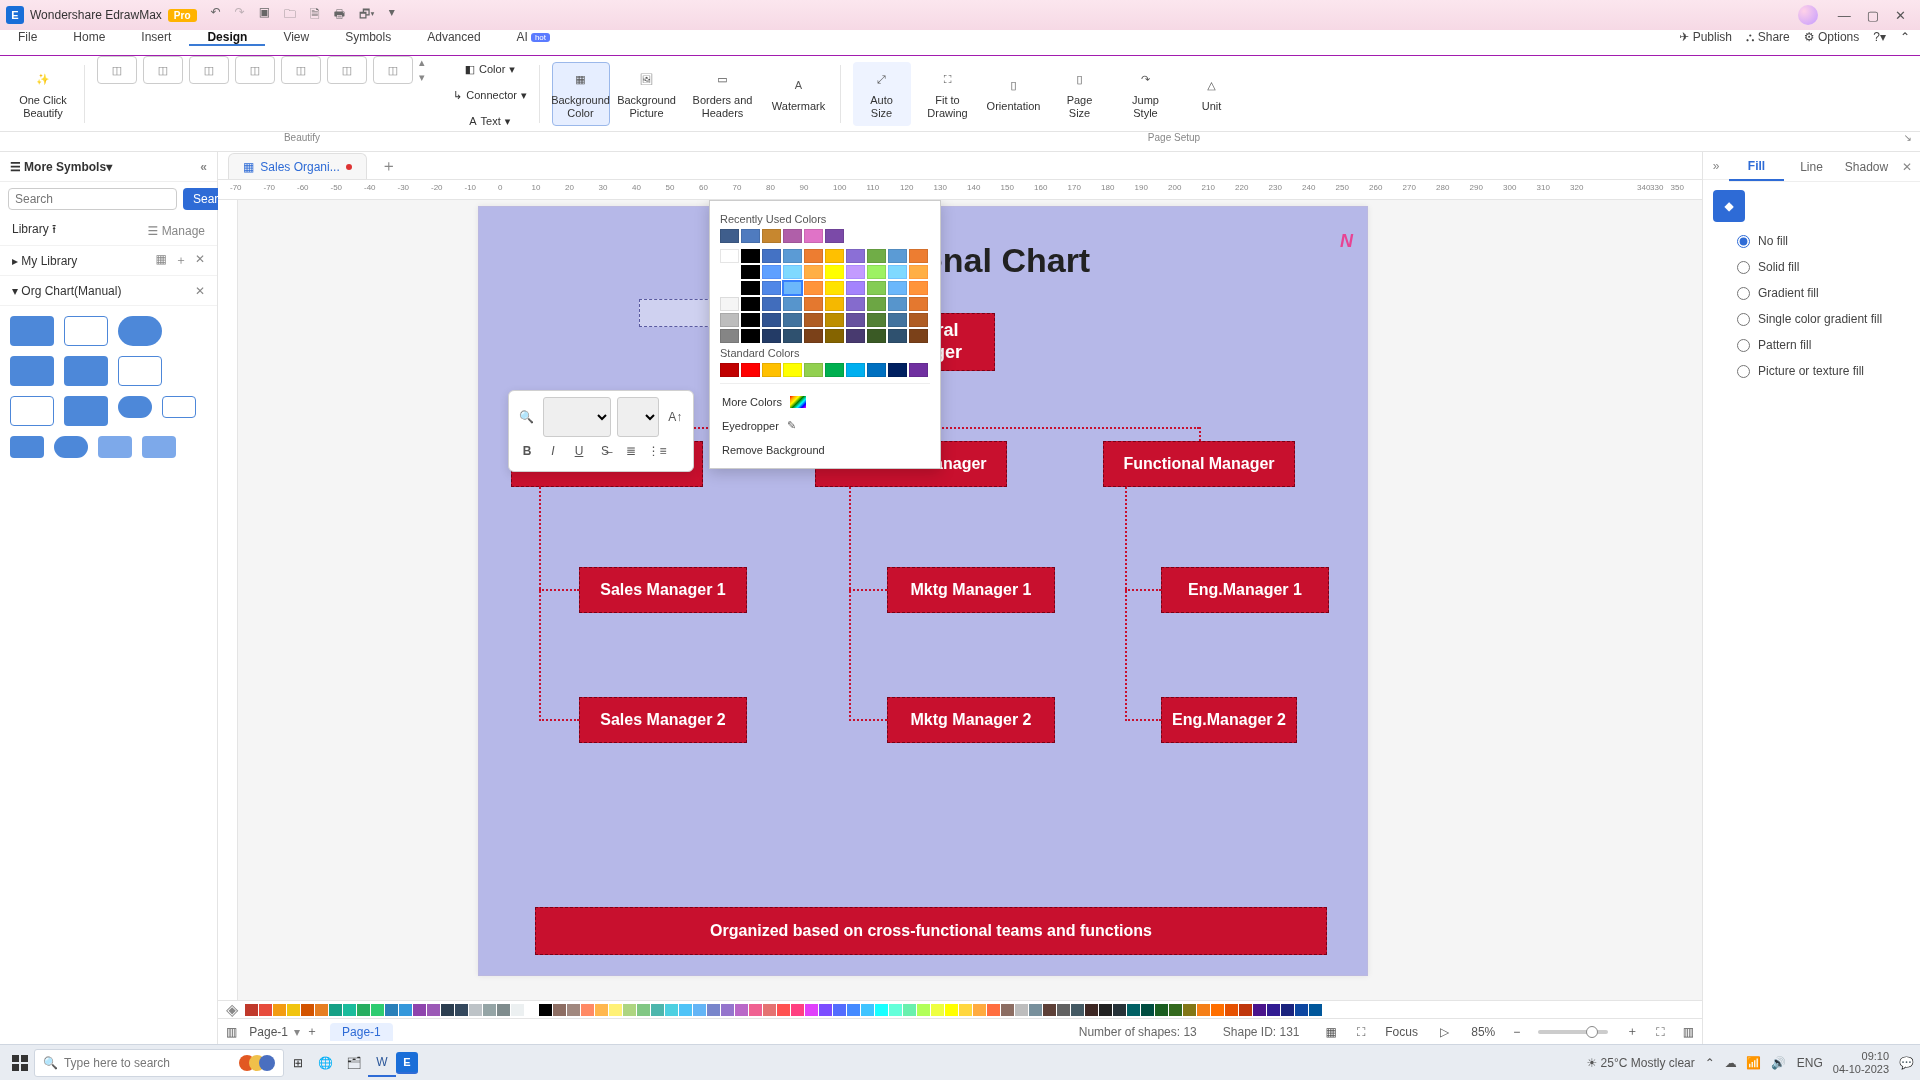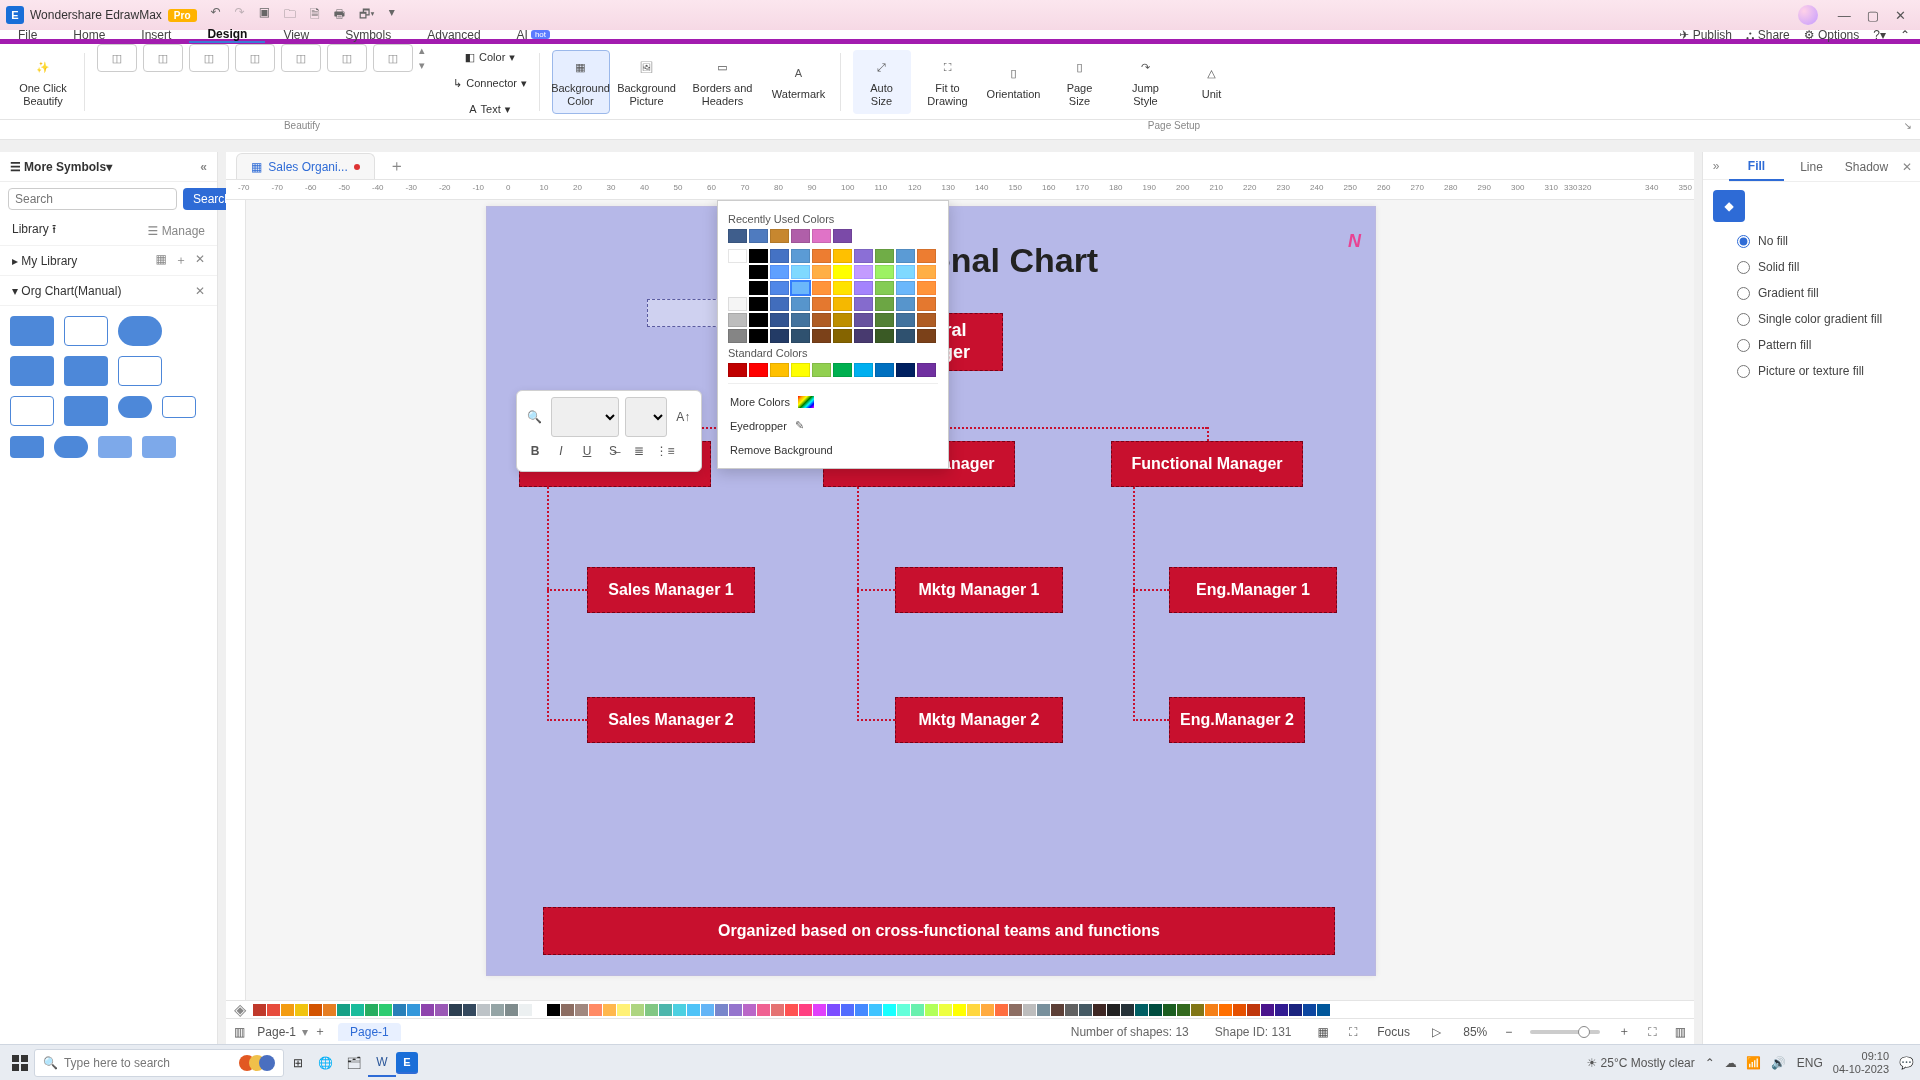--- a/index.html
+++ b/index.html
@@ -9,21 +9,21 @@
 .titlebar { height: 30px; background: linear-gradient(#fbe6ee, #f6d9e5); display: flex; align-items: center; padding: 0 6px; font-size: 12px; color: #333; }
 .titlebar .logo { width: 18px; height: 18px; background: #1a6ed8; color: #fff; display: flex; align-items: center; justify-content: center; font-weight: bold; border-radius: 3px; margin-right: 6px; font-size: 11px; }
 .titlebar .pro { background: #ffb300; color: #fff; padding: 1px 6px; border-radius: 3px; font-size: 10px; margin-left: 6px; font-weight: bold; }
 .titlebar .qat { margin-left: 14px; display: flex; gap: 14px; color: #666; }
 .titlebar .qat span { cursor: pointer; }
 .titlebar .spacer { flex: 1; }
 .titlebar .avatar { width: 20px; height: 20px; border-radius: 50%; background: radial-gradient(circle at 30% 30%, #ffd1e8, #c49bff); margin-right: 12px; }
 .titlebar .winbtn { color: #555; margin: 0 8px; font-size: 13px; cursor: pointer; }
 
 
-.menubar { height: 14px; background: #fff; border-bottom: 5px solid #a21caf; display: flex; align-items: center; font-size: 12px; }
+.menubar { height: 26px; background: #fff; border-bottom: 1px solid #a21caf; display: flex; align-items: flex-start; font-size: 12px; }
 .menubar .mitem { padding: 0 18px; display: flex; align-items: center; color: #444; cursor: pointer; position: relative; }
 .menubar .mitem.active { font-weight: 600; color: #111; border-bottom: 2px solid #3a7bd5; }
 .menubar .mspacer { flex: 1; }
 .menubar .mright { display: flex; align-items: center; padding-right: 10px; gap: 14px; color: #444; }
 .menubar .hot { background: #5a7bff; color: #fff; font-size: 8px; padding: 0 4px; border-radius: 3px; margin-left: 3px; }
 
 
 .ribbon { height: 76px; background: #fff; border-bottom: 1px solid #e4e4e4; display: flex; align-items: center; padding: 0 6px; font-size: 11px; color: #333; gap: 0; }
 .rgroup { height: 100%; display: flex; align-items: center; padding: 0 8px; gap: 8px; }
 .vsep { width: 1px; height: 58px; background: #e4e4e4; margin: 0 4px; }
@@ -33,21 +33,21 @@
 .rbtn.sel { background: #e6eeff; border: 1px solid #9bb8ea; }
 .rsquare { width: 40px; height: 28px; border: 1px solid #ccc; border-radius: 4px; display: flex; align-items: center; justify-content: center; color: #888; }
 .beautify-row { display: flex; gap: 6px; flex-wrap: wrap; width: 340px; }
 .colorconn { display: flex; flex-direction: column; gap: 4px; padding-top: 4px; }
 
 
 .grouplabels { height: 20px; background: #fff; border-bottom: 1px solid #e4e4e4; display: flex; font-size: 10px; color: #888; }
 .grouplabels .gl { text-align: center; }
 
 
-.workspace { position: absolute; top: 152px; left: 0; right: 0; bottom: 36px; display: flex; gap: 8px; }
+.workspace { position: absolute; top: 152px; left: 0; right: 0; bottom: 36px; display: flex; }
 
 
 .leftpanel { width: 218px; background: #fff; border-right: 1px solid #e4e4e4; display: flex; flex-direction: column; font-size: 12px; }
 .lp-head { height: 30px; display: flex; align-items: center; padding: 0 10px; font-weight: 600; color: #333; border-bottom: 1px solid #eee; }
 .lp-head .collapse { margin-left: auto; color: #888; cursor: pointer; }
 .lp-search { display: flex; padding: 6px 8px; gap: 6px; }
 .lp-search input { flex: 1; border: 1px solid #ccc; border-radius: 4px; padding: 3px 6px; font-size: 12px; }
 .lp-search button { background: #2e6bd6; color: #fff; border: none; border-radius: 4px; padding: 3px 10px; font-size: 12px; cursor: pointer; }
 .lp-row { height: 30px; display: flex; align-items: center; padding: 0 12px; justify-content: space-between; color: #333; border-bottom: 1px solid #f2f2f2; }
 .lp-row .icons { color: #888; display: flex; gap: 8px; }
@@ -378,21 +378,21 @@
         <span style="left: 1050.5px;">230</span>
         <span style="left: 1084px;">240</span>
         <span style="left: 1117.5px;">250</span>
         <span style="left: 1151px;">260</span>
         <span style="left: 1184.5px;">270</span>
         <span style="left: 1218px;">280</span>
         <span style="left: 1251.5px;">290</span>
         <span style="left: 1285px;">300</span>
         <span style="left: 1318.5px;">310</span>
         <span style="left: 1352px;">320</span>
-        <span style="left: 1338px;">330</span>
+        <span style="left: 1432px;">330</span>
         <span style="left: 1419px;">340</span>
         <span style="left: 1452.5px;">350</span>
       </div>
 
     <div class="canvas-wrap">
       <div class="ruler-v"></div>
 
       <div class="page">
         <div class="chart-title">Organizational Chart</div>
         <div class="sel-box"></div>

